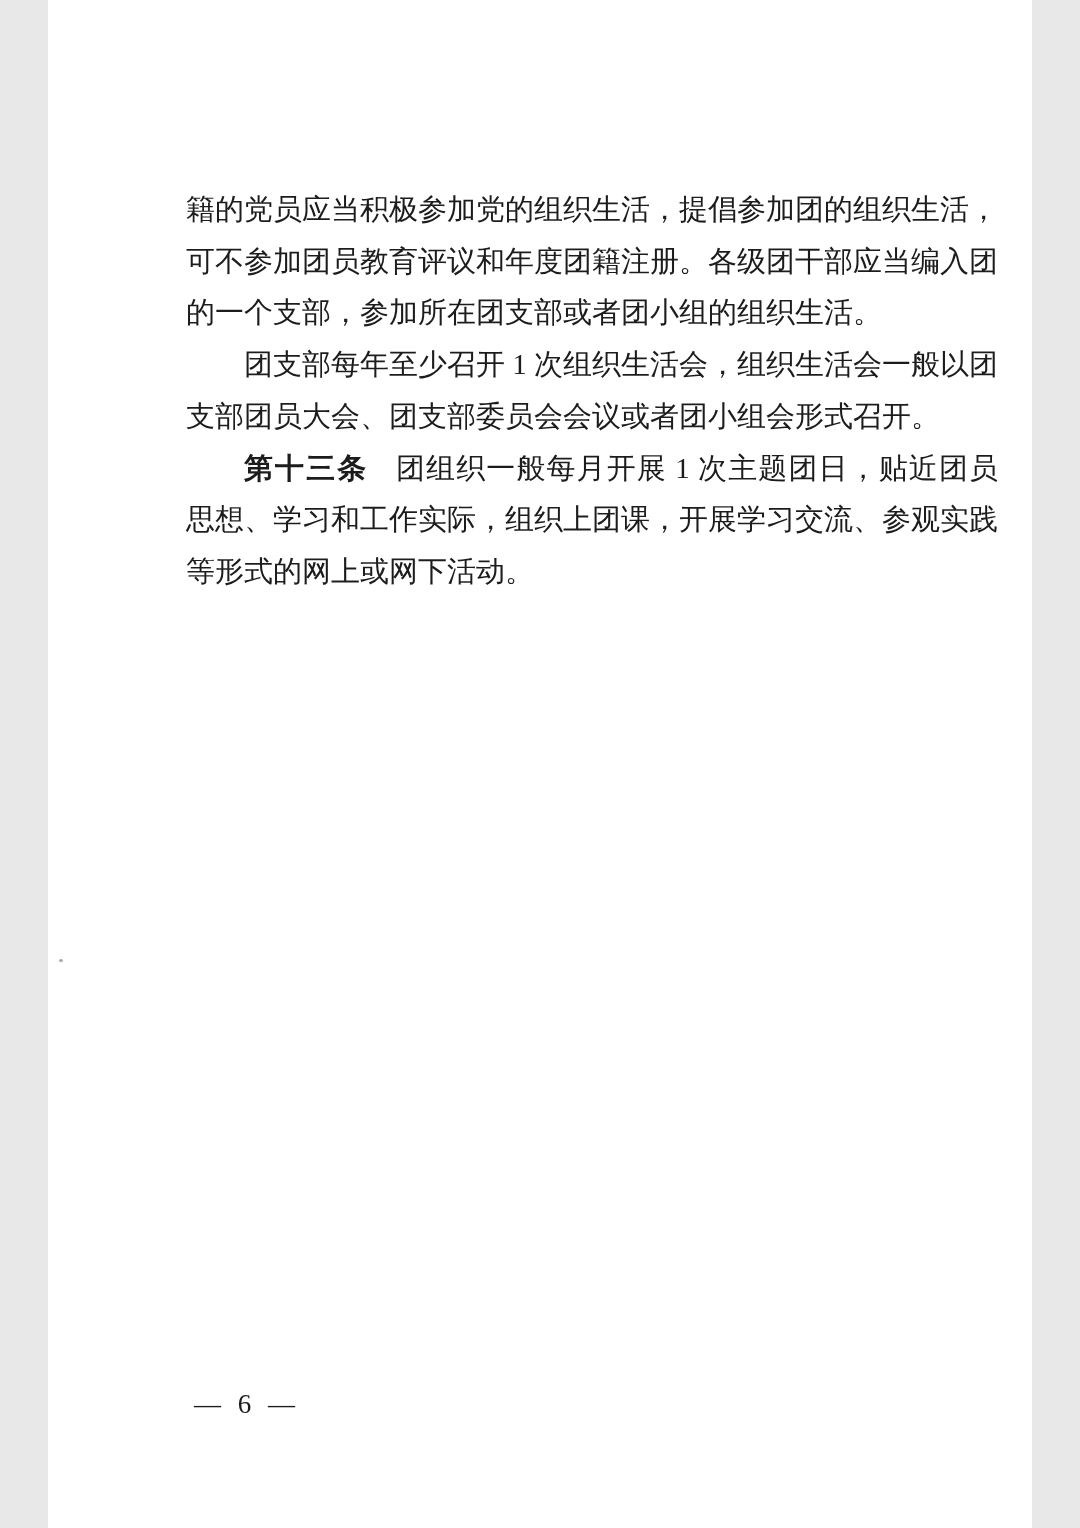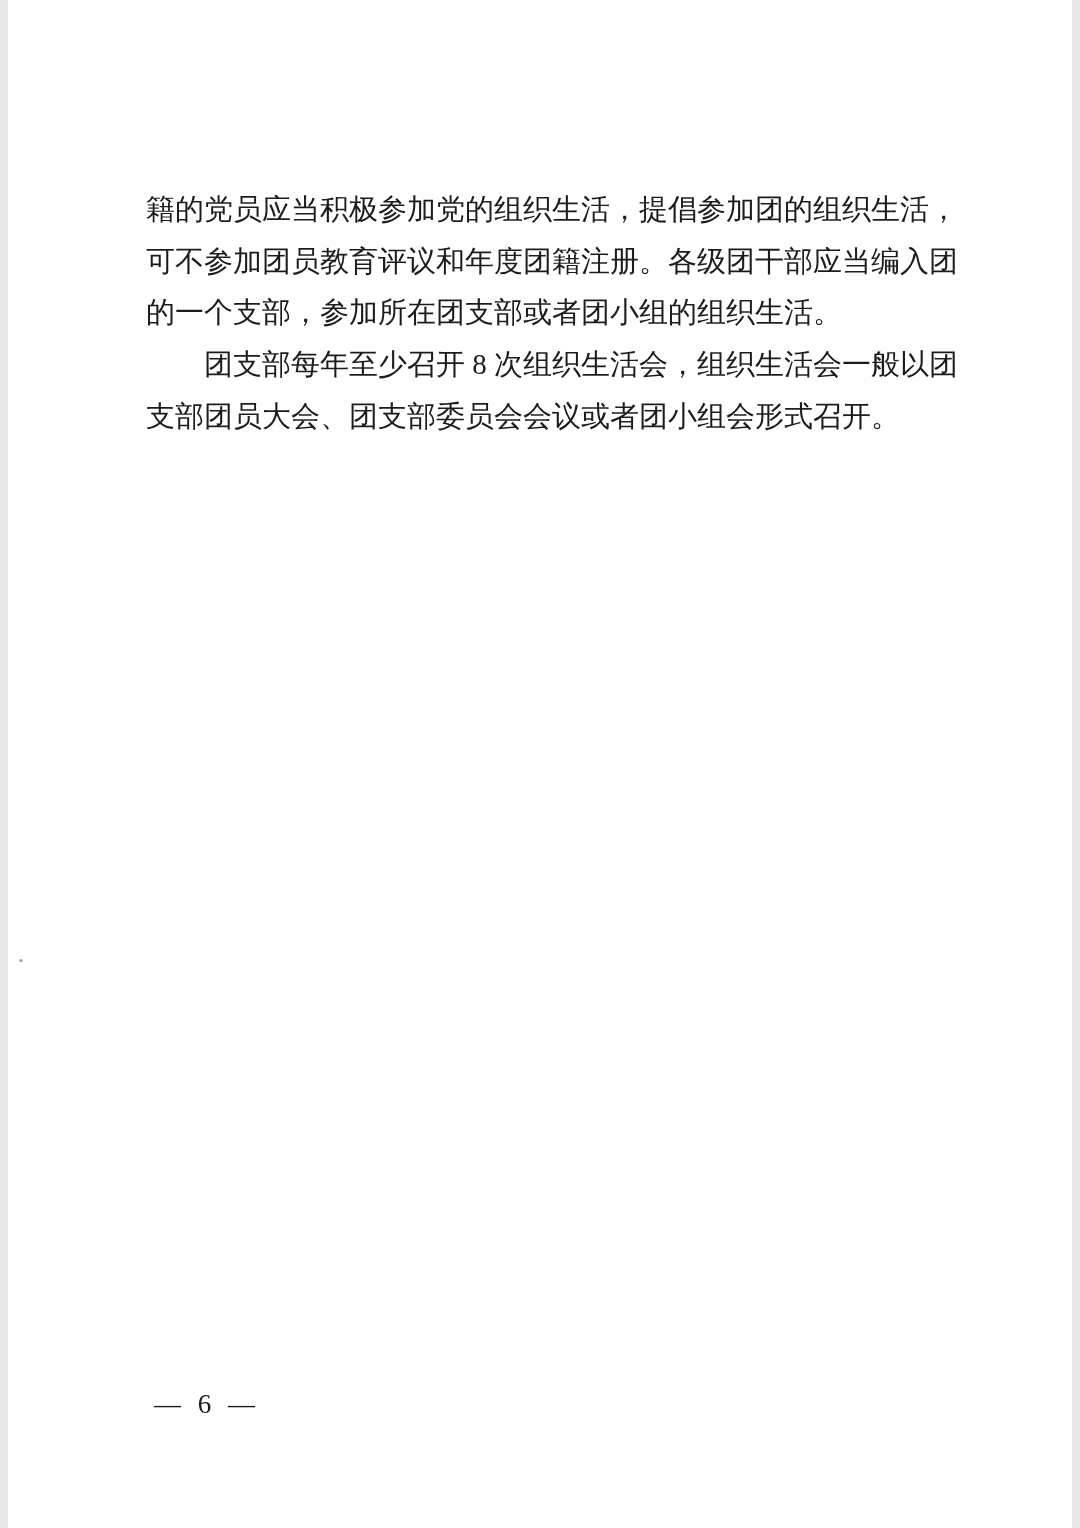--- a/index.html
+++ b/index.html
@@ -2,21 +2,21 @@
 <html lang="zh"><head>
 <meta charset="utf-8">
 <style>
   html, body {
     margin: 0;
     padding: 0;
     background: #e8e8e8;
   }
   .page {
     position: relative;
-    width: 1064px;
+    width: 984px;
     height: 1528px;
     margin: 0 auto;
     background: #ffffff;
     overflow: hidden;
     font-family: "Liberation Serif", "DejaVu Serif", serif;
   }
   .doc-body {
     position: absolute;
     left: 138px;
     top: 184px;
@@ -69,25 +69,26 @@
 <body>
 
 <div class="page">
 
   <div class="scan-artifact"></div>
 
   <main class="doc-body">
 
     <p class="para continuation"><span>籍的党员应当积极参加党的组织生活，提倡参加团的组织生活，可不参加团员教育评议和年度团籍注册。各级团干部应当编入团的一个支部，参加所在团支部或者团小组的组织生活。</span></p>
 
-    <p class="para"><span>团支部每年至少召开 8 次组织生活会，组织生活会一般以团支部团员大会、团支部委员会会议或者团小组会形式召开。</span></p>
+    <p class="para"><span>团支部每年至少召开 1 次组织生活会，组织生活会一般以团支部团员大会、团支部委员会会议或者团小组会形式召开。</span></p>
 
 
 
 
+    <p class="para"><b class="article-term">第十三条</b><span>团组织一般每月开展 1 次主题团日，贴近团员思想、学习和工作实际，组织上团课，开展学习交流、参观实践等形式的网上或网下活动。</span></p>
 
 
 
   </main>
 
   <footer class="page-footer">— 6 —</footer>
 
 </div>
 
 </body></html>

